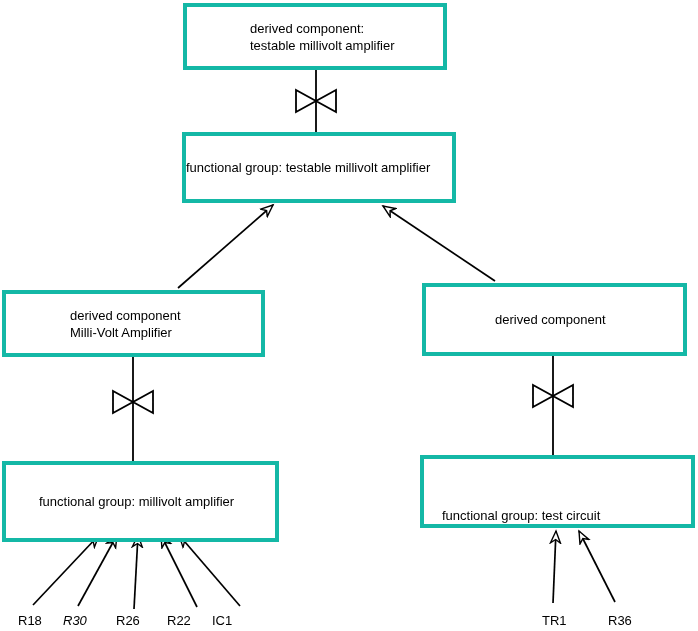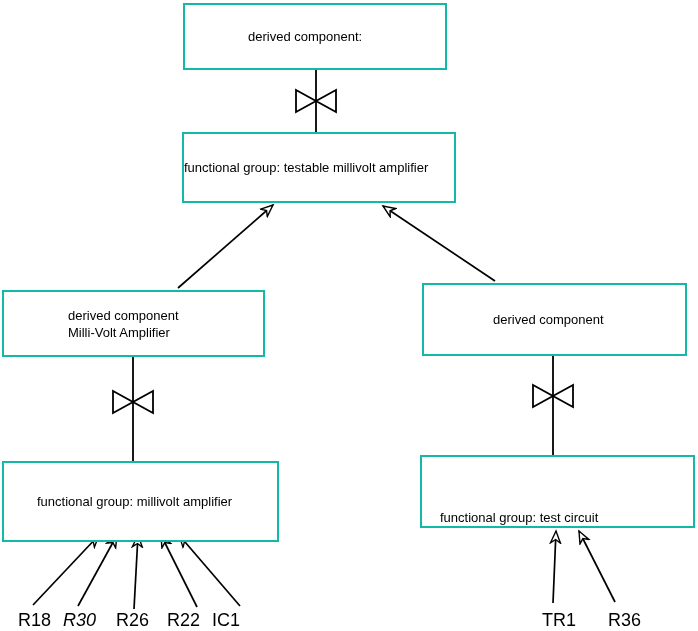--- a/index.html
+++ b/index.html
@@ -18,41 +18,41 @@
   }
   .connector-layer {
     position: absolute;
     left: 0;
     top: 0;
     width: 698px;
     height: 631px;
   }
   .node {
     position: absolute;
-    border: 2px solid #14b8a6;
+    border: 4px solid #14b8a6;
     background: #ffffff;
     box-sizing: border-box;
     display: flex;
     flex-direction: column;
     justify-content: center;
     font-size: 13px;
     line-height: 17px;
     white-space: nowrap;
   }
   .node .bline { white-space: nowrap; }
   .node-top            { left: 183px; top: 3px;   width: 264px; height: 67px; padding-left: 63px; }
   .node-mid            { left: 182px; top: 132px; width: 274px; height: 71px;  }
   .node-left-derived   { left: 2px;   top: 290px; width: 263px; height: 67px; padding-left: 64px; }
   .node-right-derived  { left: 422px; top: 283px; width: 265px; height: 73px; padding-left: 69px; }
   .node-left-func      { left: 2px;   top: 461px; width: 277px; height: 81px; padding-left: 33px; }
   .node-right-func     { left: 420px; top: 455px; width: 275px; height: 73px; padding-left: 18px; justify-content: flex-end; }
   .leaf-label {
     position: absolute;
     top: 613px;
-    font-size: 18px;
+    font-size: 13px;
     line-height: 15px;
     white-space: nowrap;
   }
   .leaf-r18 { left: 18px;  }
   .leaf-r30 { left: 63px; font-style: italic;  }
   .leaf-r26 { left: 116px; }
   .leaf-r22 { left: 167px; }
   .leaf-ic1 { left: 212px; }
   .leaf-tr1 { left: 542px; }
   .leaf-r36 { left: 608px; }
@@ -104,20 +104,21 @@
     </g>
 
     <g stroke="#000000" stroke-width="1.7">
       <line x1="553" y1="603" x2="556" y2="531" marker-end="url(#dart)"></line>
       <line x1="615" y1="602" x2="579" y2="531" marker-end="url(#dart)"></line>
     </g>
   </svg>
 
   <div class="node node-top">
     <div class="bline">derived component:</div>
+    <div class="bline">testable millivolt amplifier</div>
   </div>
 
   <div class="node node-mid">
     <div class="bline">functional group: testable millivolt amplifier</div>
   </div>
 
   <div class="node node-left-derived">
     <div class="bline">derived component</div>
     <div class="bline">Milli-Volt Amplifier</div>
   </div>

